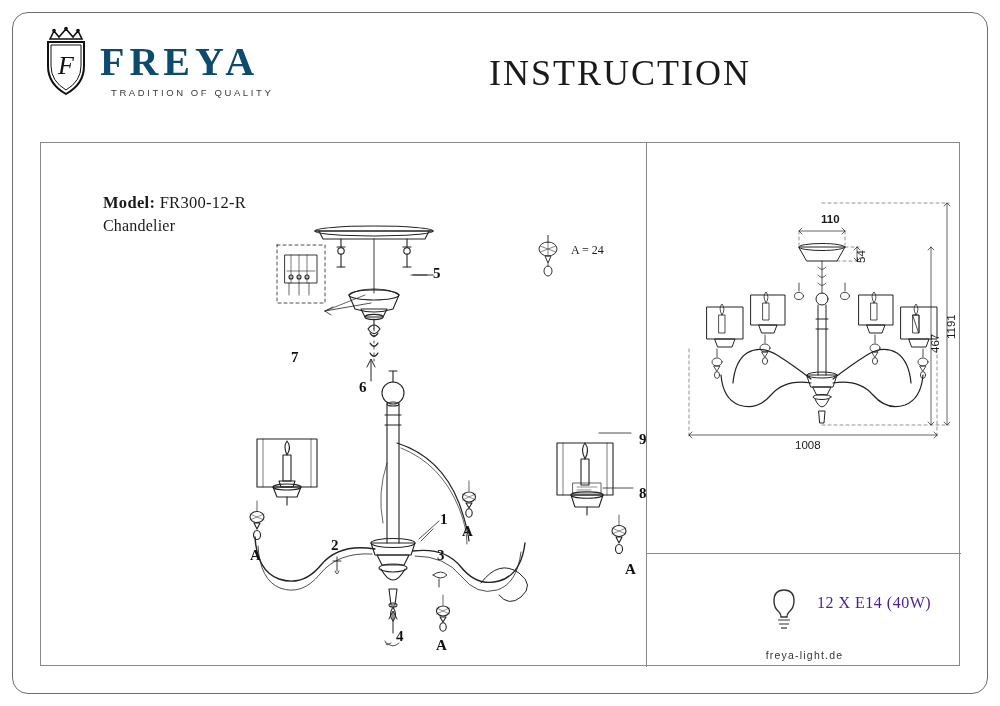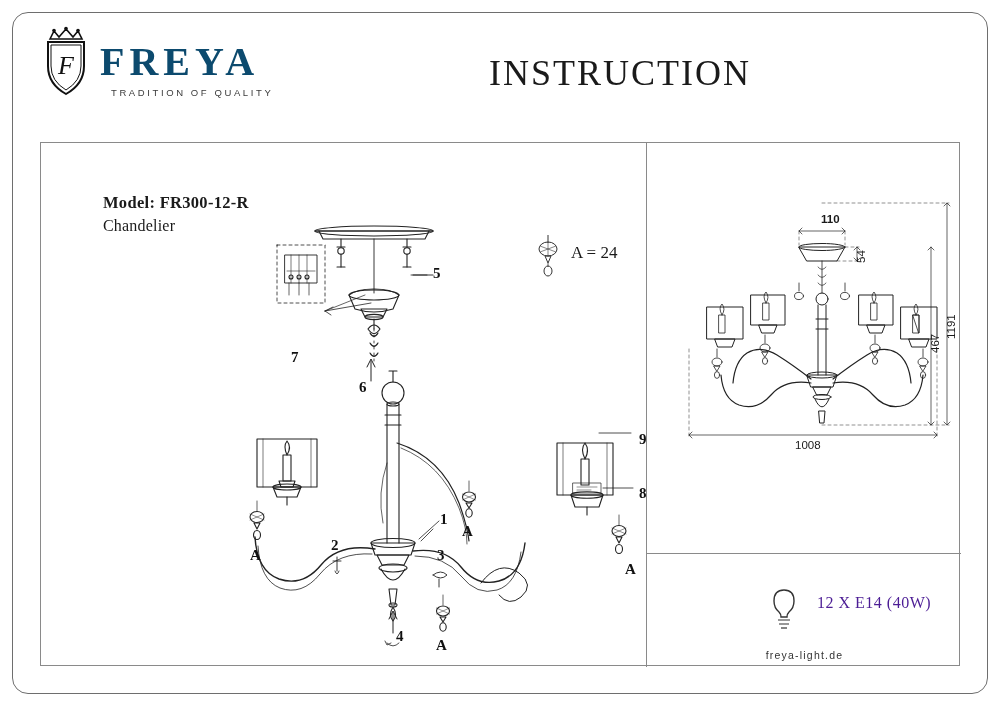--- a/index.html
+++ b/index.html
@@ -115,37 +115,37 @@
     position: absolute;
     left: 62px;
     top: 50px;
     font-family: "Liberation Serif", serif;
     font-size: 16.5px;
     font-weight: bold;
     letter-spacing: .3px;
     white-space: nowrap;
   }
   .model-value {
-    font-weight: bold;
+    font-weight: normal;
     text-align: center;
   }
   .model-type {
     position: absolute;
     left: 62px;
     top: 74px;
     font-family: "Liberation Serif", serif;
     font-size: 16px;
     letter-spacing: .2px;
   }
   .aqty {
     position: absolute;
     left: 530px;
     top: 100px;
     font-family: "Liberation Serif", serif;
-    font-size: 17px;
+    font-size: 12px;
   }
 
   .callout {
     position: absolute;
     font-family: "Liberation Serif", serif;
     font-size: 15px;
     font-weight: bold;
     color: #111;
   }
   .letterA {

